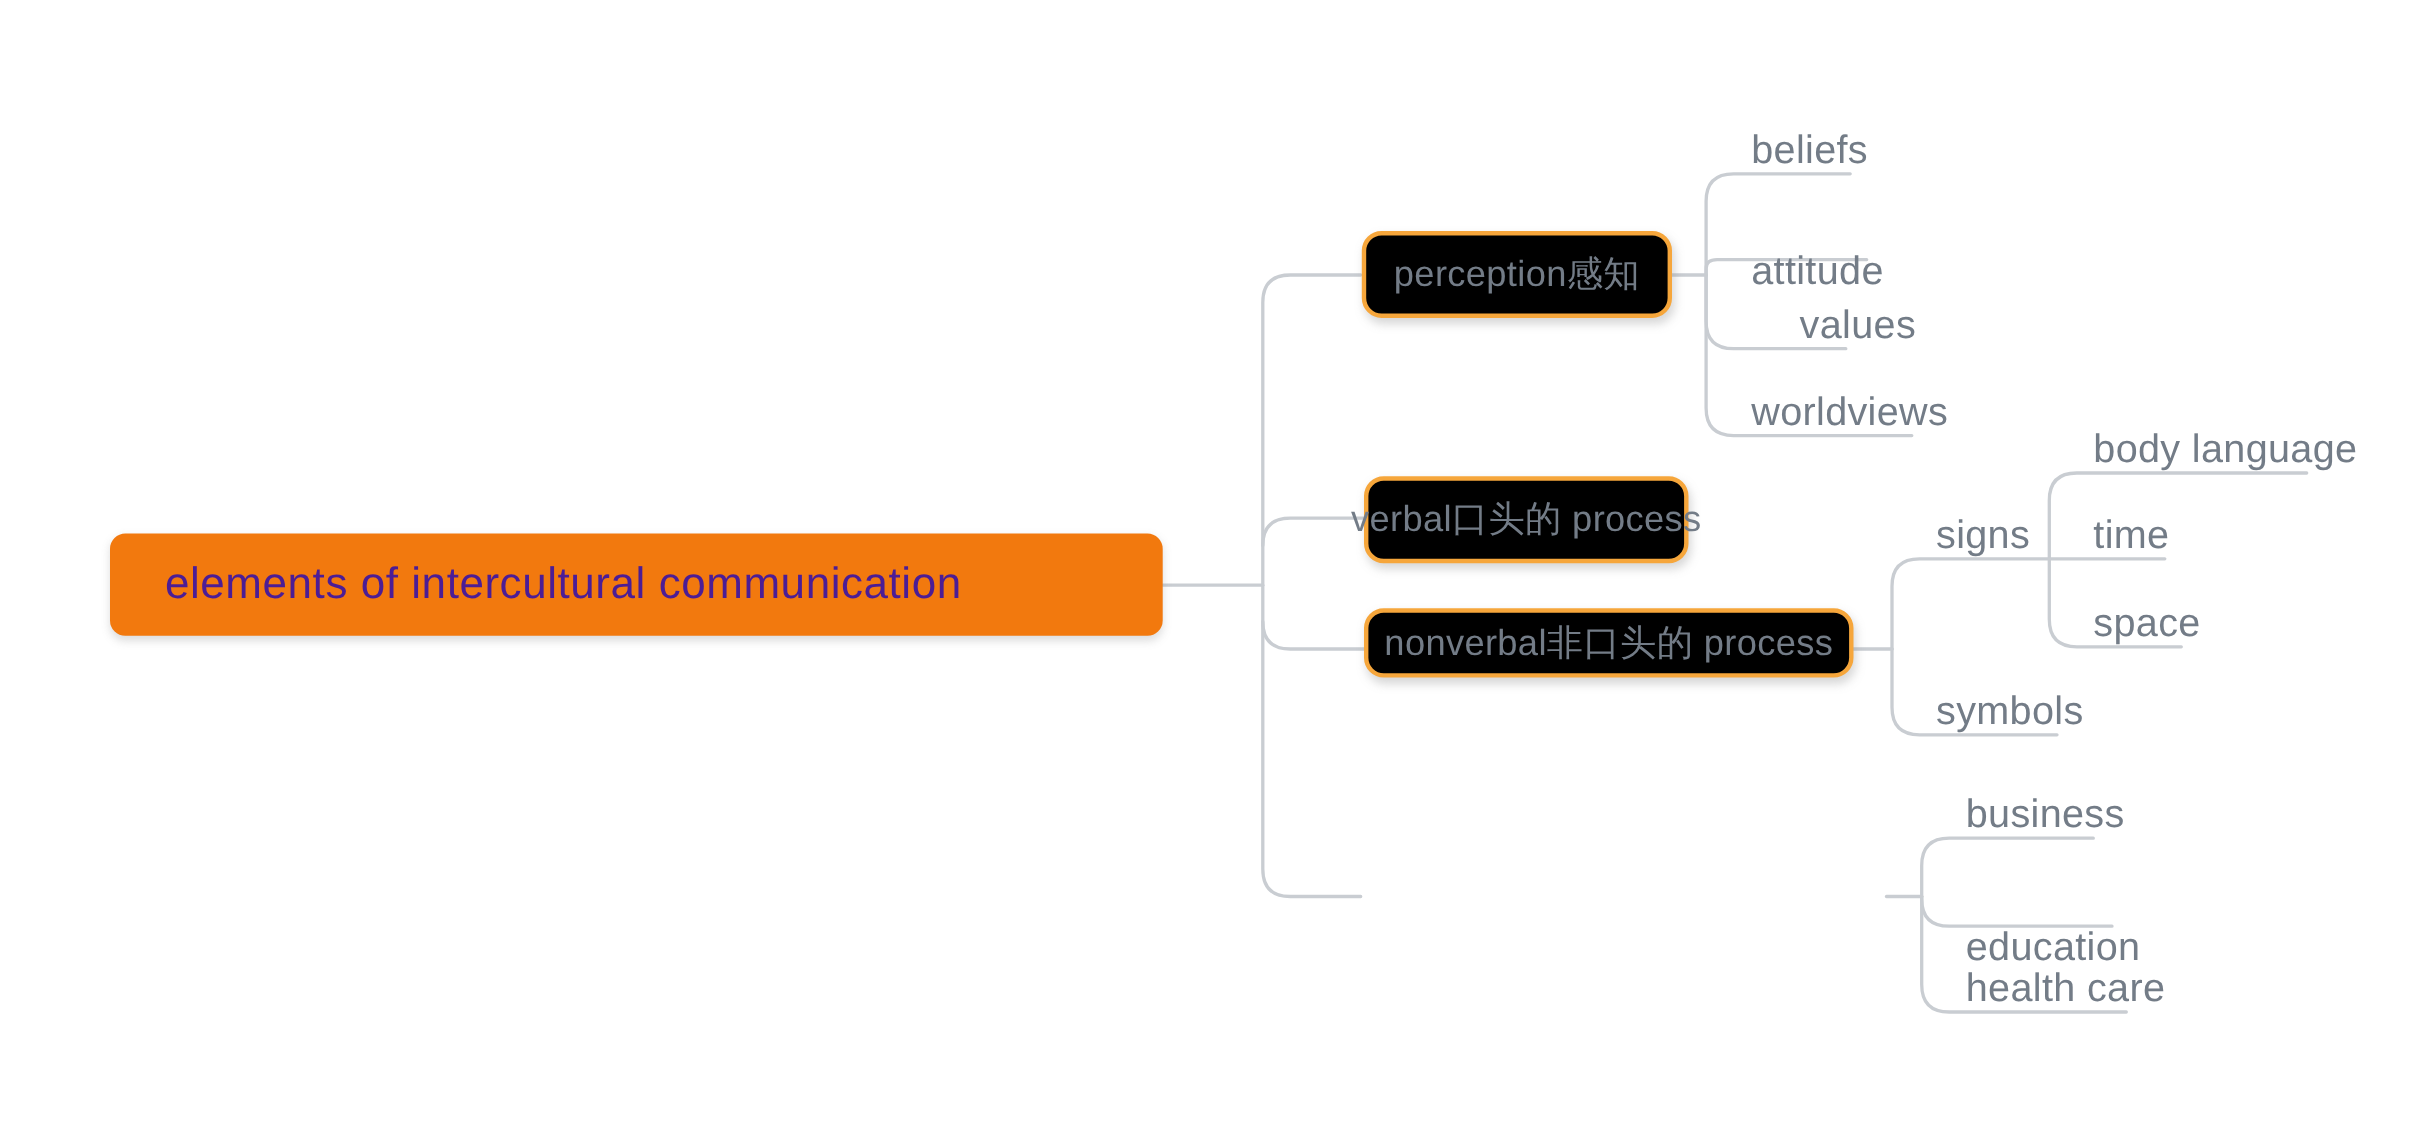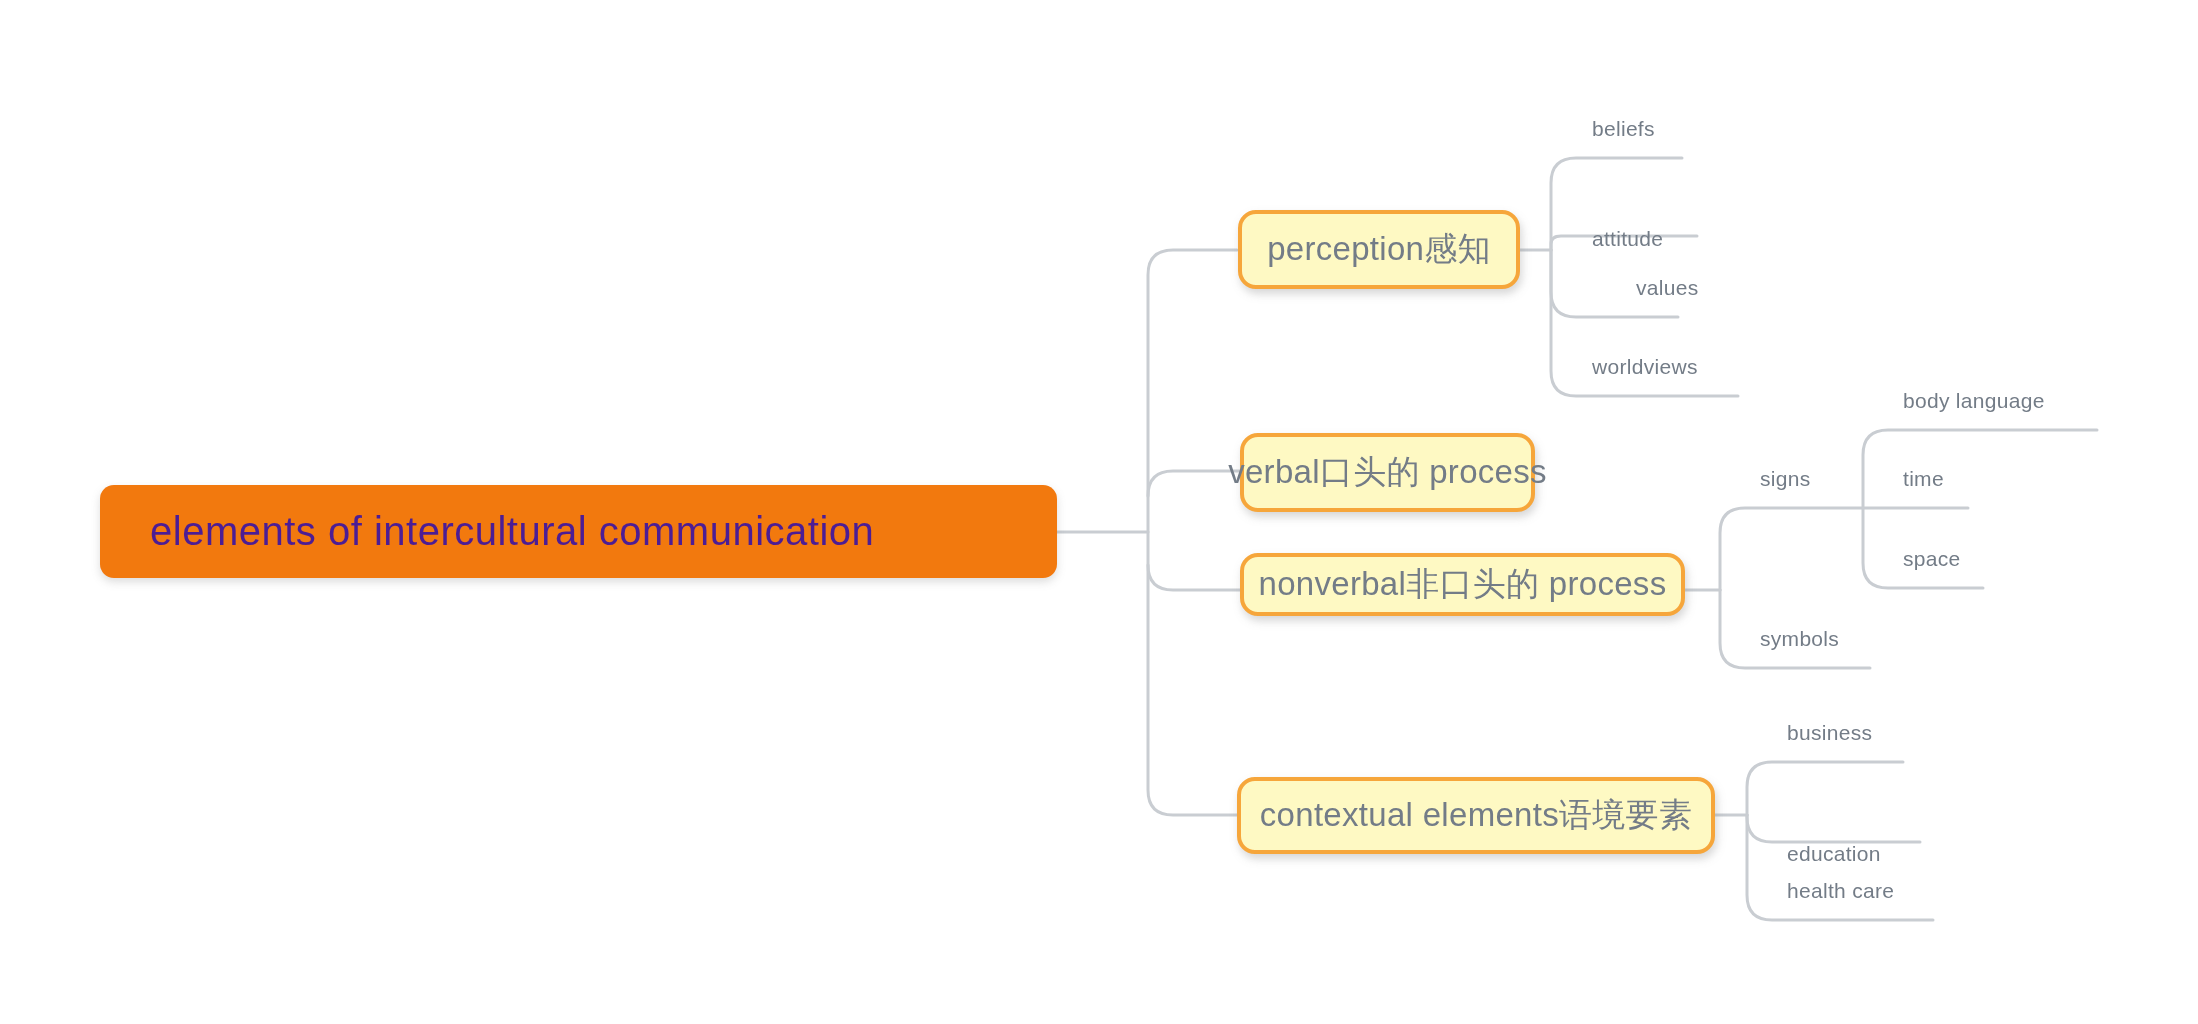--- a/index.html
+++ b/index.html
@@ -45,33 +45,33 @@
     border-radius: 14px;
     color: #4c1d95;
     font-size: 40px;
     font-weight: 300;
     justify-content: flex-start;
     padding-left: 50px;
     box-shadow: 0 4px 8px rgba(120,120,120,0.25);
     letter-spacing: 0.5px;
   }
   .topic.branch {
-    background: #fef9c3;
+    background: #000000;
     border: 4px solid #f6a63b;
     border-radius: 18px;
     color: #737c87;
     font-size: 33px;
     font-weight: 300;
     box-shadow: 2px 5px 9px rgba(140,140,140,0.35);
     letter-spacing: 0.3px;
   }
   .leaf {
     position: absolute;
     color: #737c87;
-    font-size: 21px;
+    font-size: 36px;
     font-weight: 300;
     line-height: 1;
     white-space: nowrap;
     cursor: default;
     letter-spacing: 0.3px;
   }
   
   #node-root        { left: 100px;  top: 485px; width: 957px; height: 93px; }
   #node-perception  { left: 1238px; top: 210px; width: 282px; height: 79px; }
   #node-verbal      { left: 1240px; top: 433px; width: 295px; height: 79px; }
@@ -126,21 +126,20 @@
   </svg>
 
   <div class="topic root" id="node-root">elements of intercultural communication</div>
 
   <div class="topic branch" id="node-perception">perception感知</div>
 
   <div class="topic branch" id="node-verbal">verbal口头的 process</div>
 
   <div class="topic branch" id="node-nonverbal">nonverbal非口头的 process</div>
 
-  <div class="topic branch" id="node-contextual">contextual elements语境要素</div>
 
   <div class="leaf" id="leaf-beliefs">beliefs</div>
   <div class="leaf" id="leaf-attitude">attitude</div>
   <div class="leaf" id="leaf-values">values</div>
   <div class="leaf" id="leaf-worldviews">worldviews</div>
 
   <div class="leaf" id="leaf-signs">signs</div>
   <div class="leaf" id="leaf-symbols">symbols</div>
 
   <div class="leaf" id="leaf-bodylanguage">body language</div>

